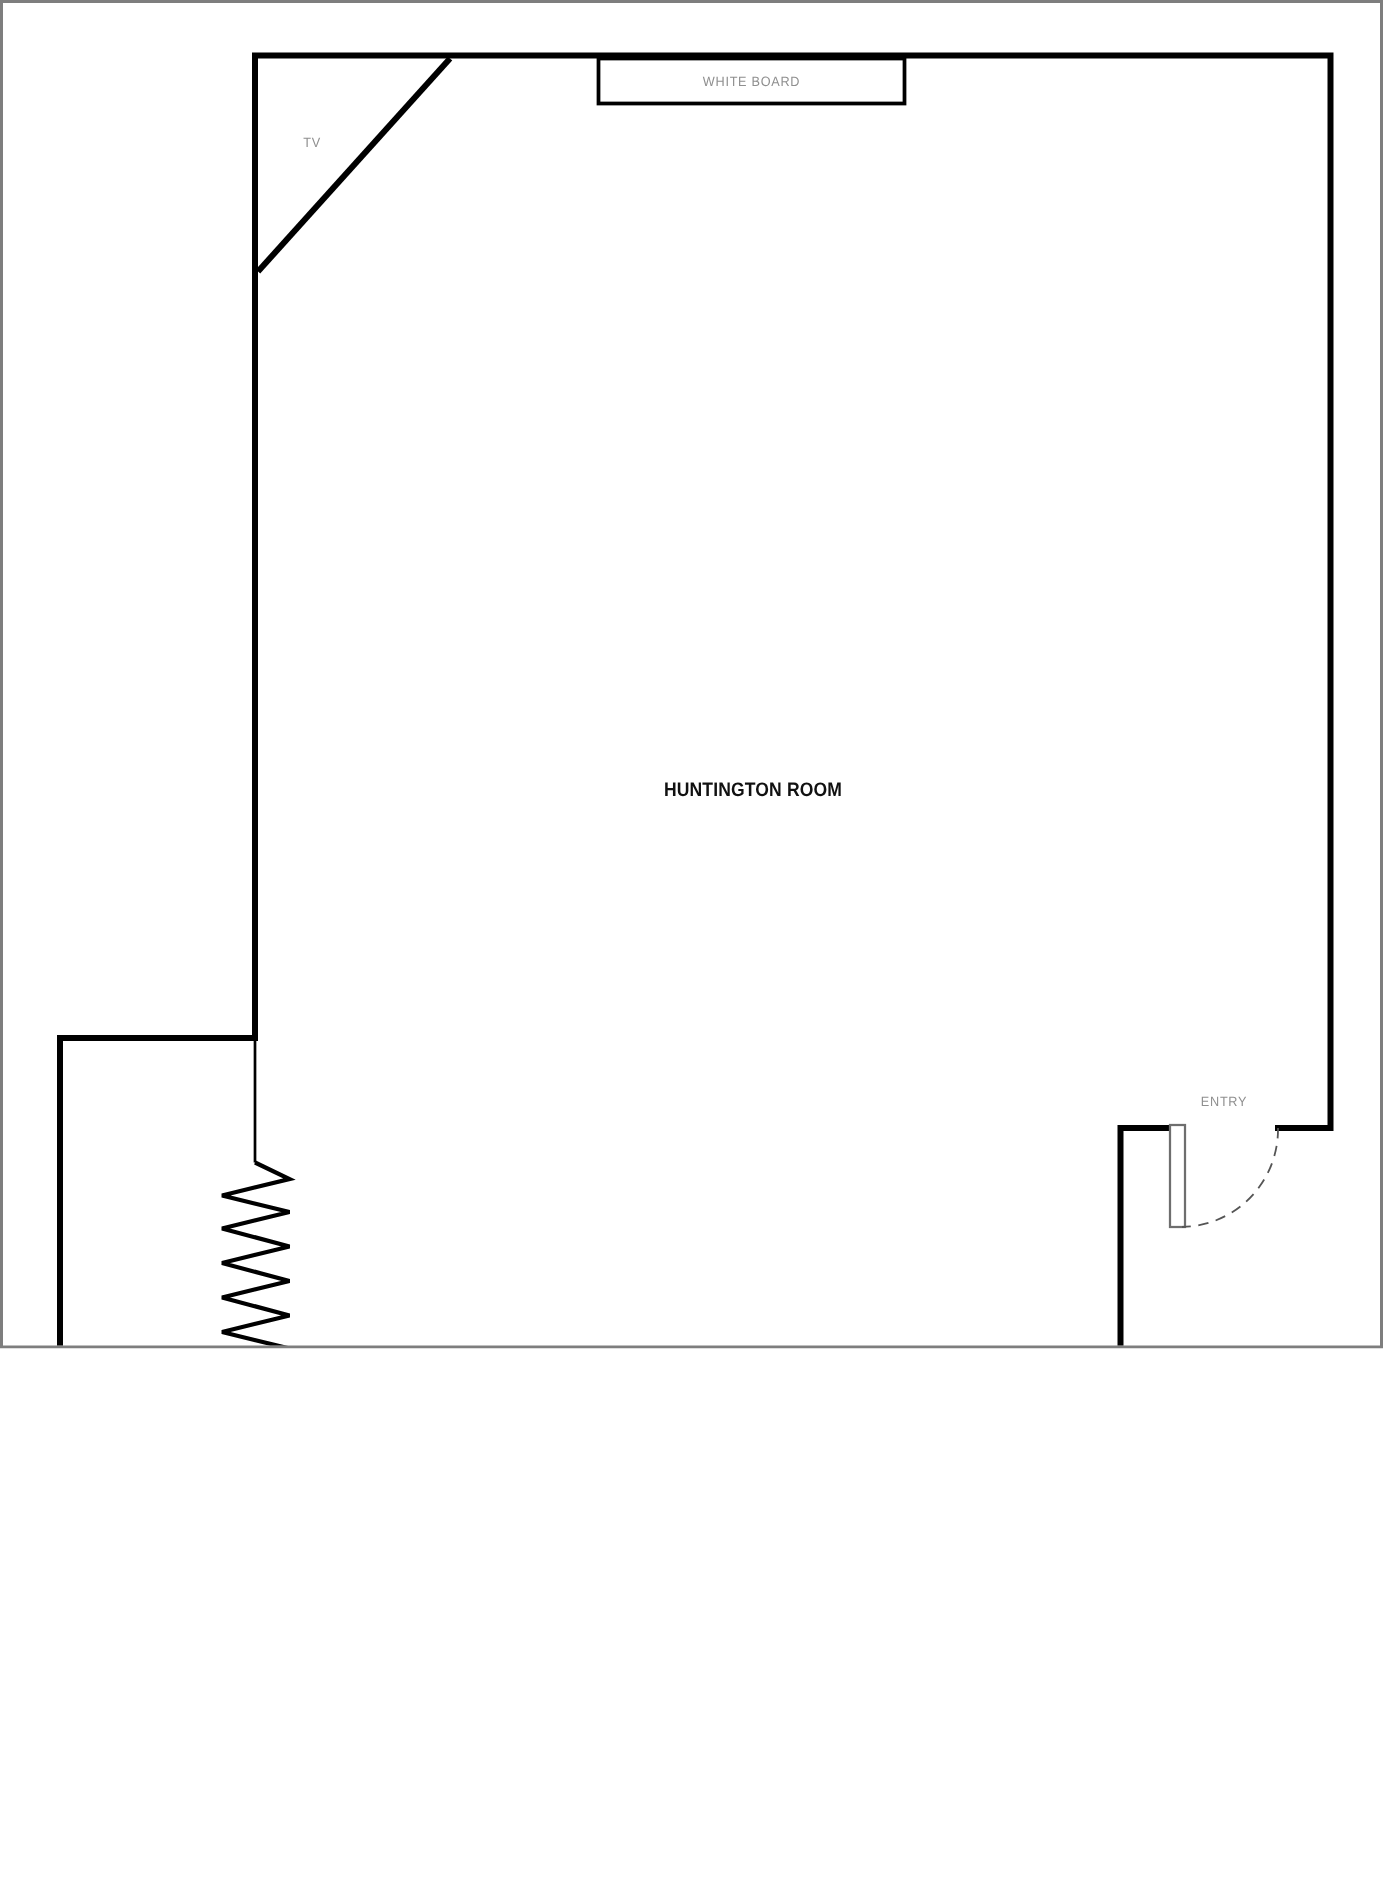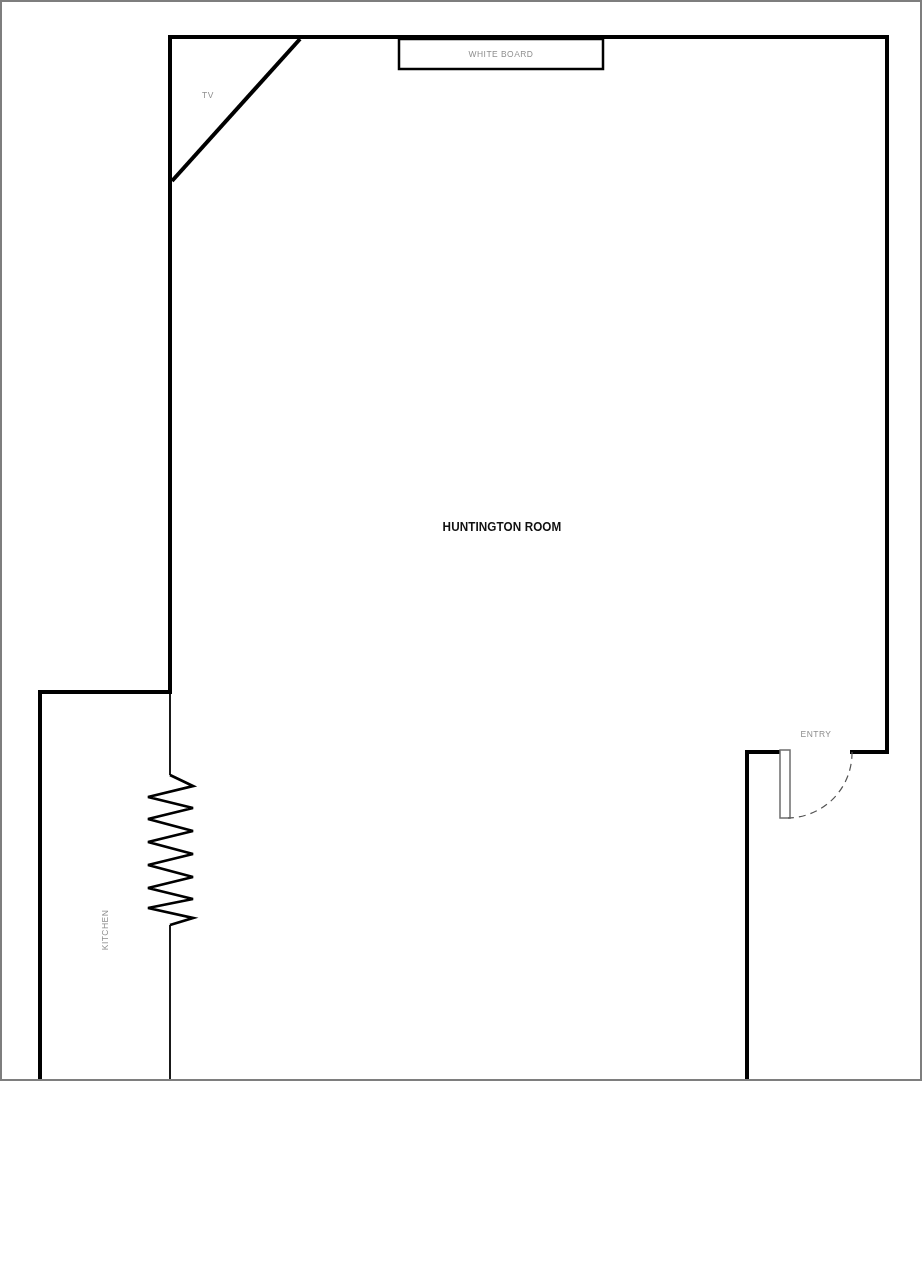--- a/index.html
+++ b/index.html
@@ -4,21 +4,21 @@
 <style>
   html, body {
     margin: 0;
     padding: 0;
     background: #ffffff;
     font-family: "Liberation Sans", sans-serif;
   }
   .canvas {
     position: relative;
     width: 922px;
-    height: 1081px;
+    height: 899px;
     box-sizing: border-box;
     background: #ffffff;
     border: 2px solid #7e7e7e;
     overflow: hidden;
   }
   .plan-svg {
     position: absolute;
     left: 0;
     top: 0;
     width: 922px;

